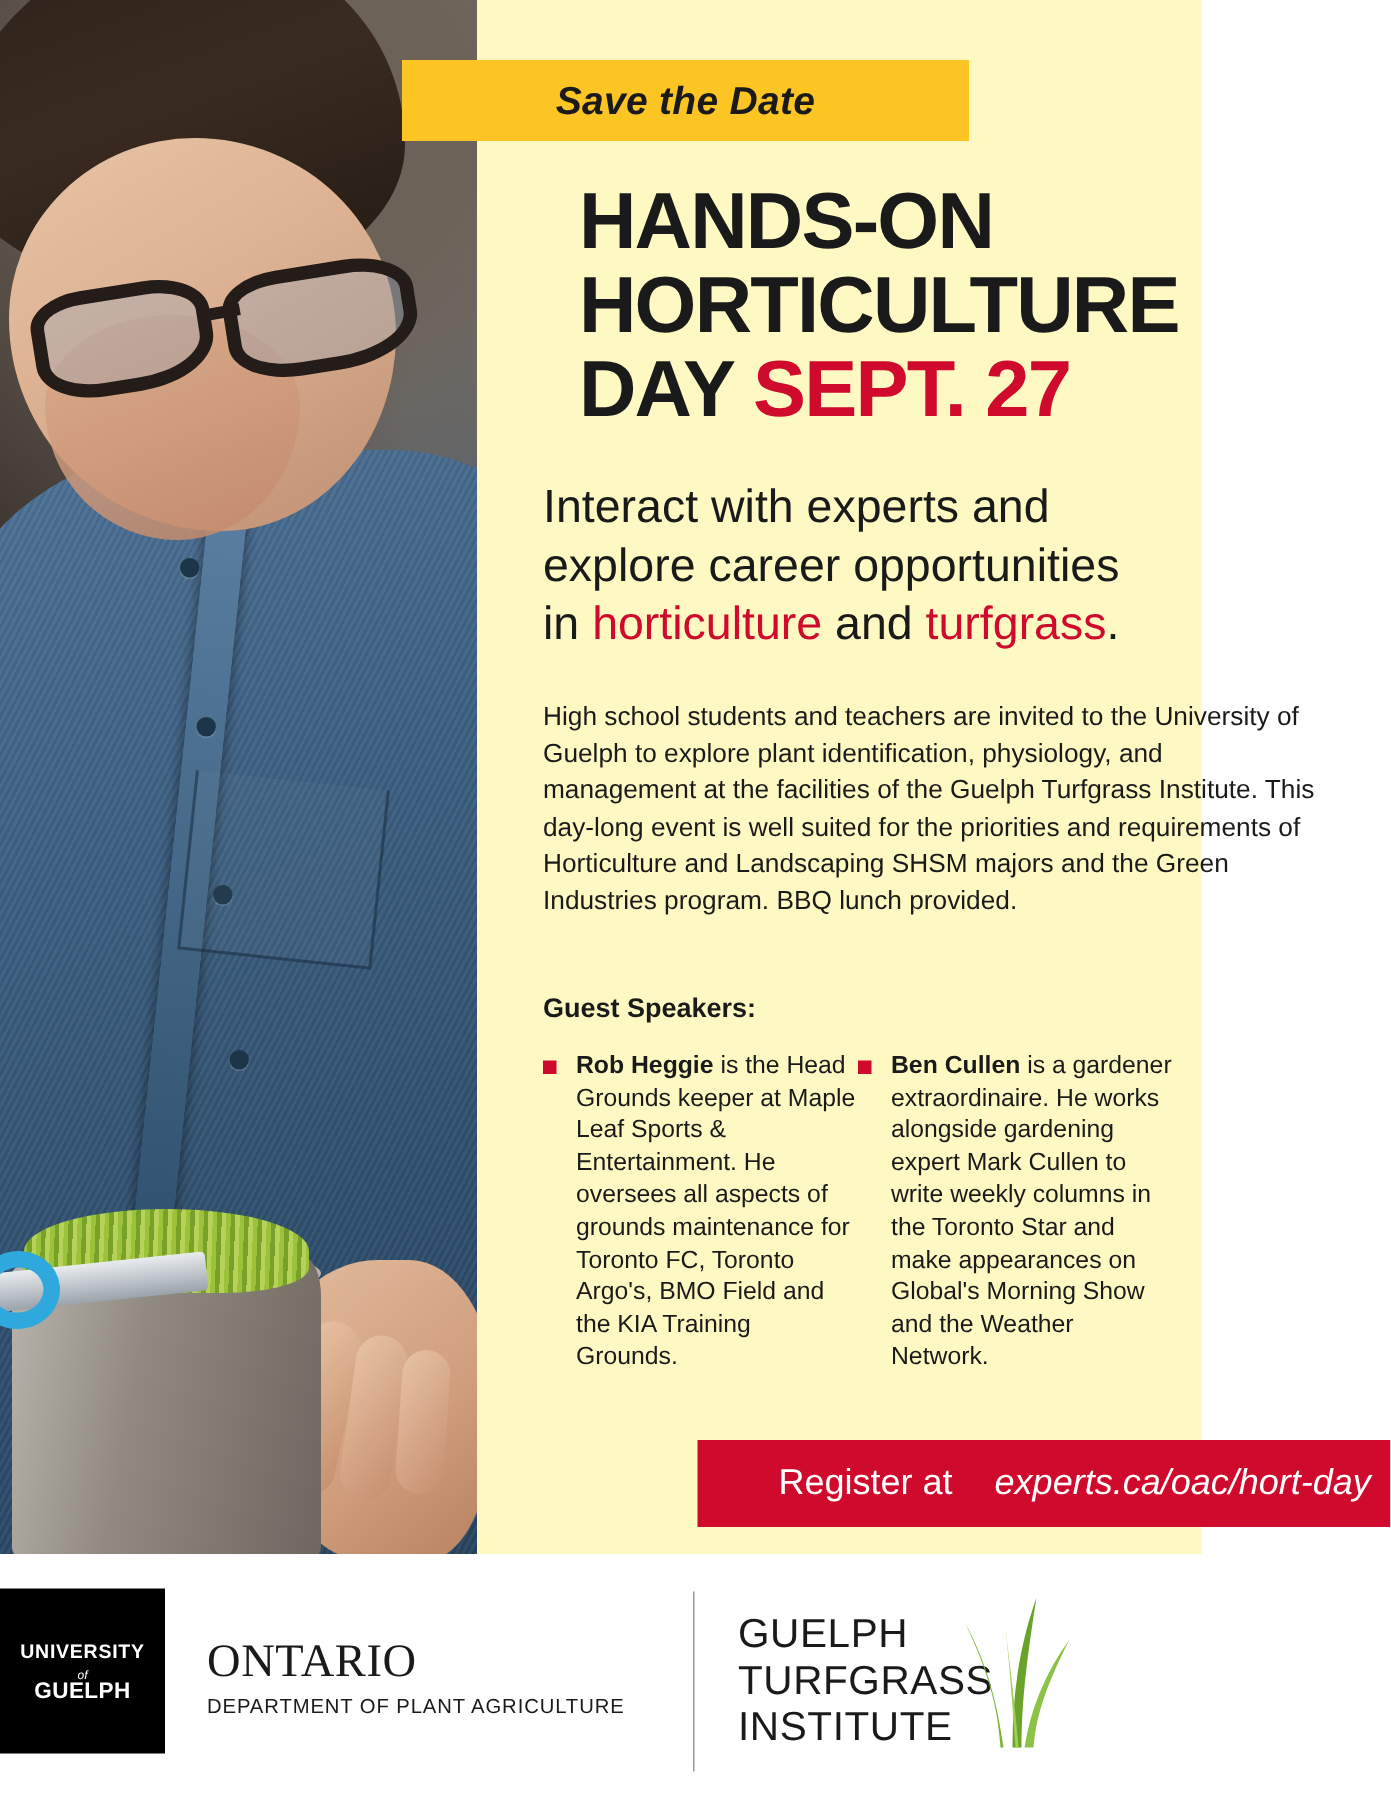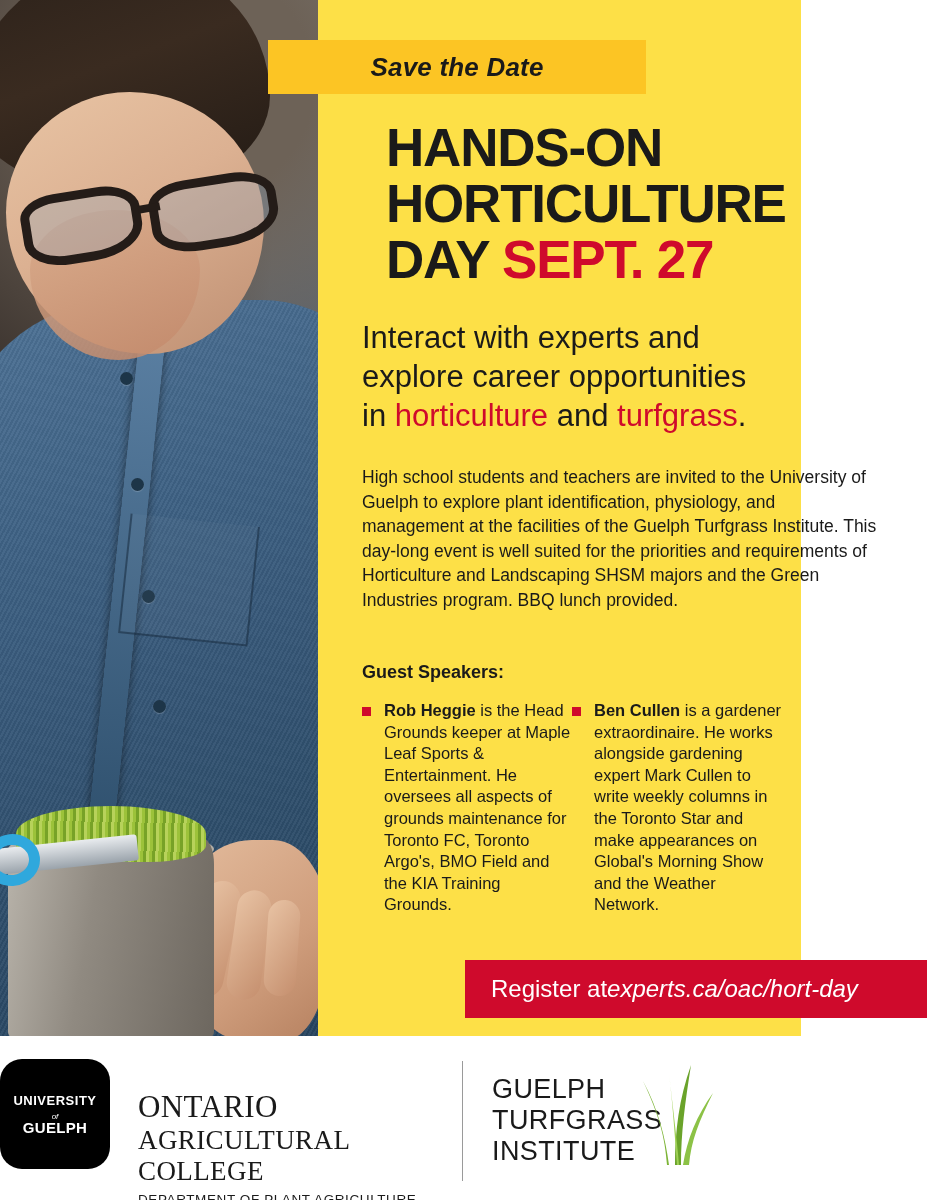--- a/index.html
+++ b/index.html
@@ -140,21 +140,21 @@
     position: absolute;
     background: linear-gradient(120deg, #e8c3a4, #c58f6e);
     border-radius: 20px;
   }
 
   
   .content {
     position: absolute;
     left: 318px; top: 0;
     width: 483px; height: 1036px;
-    background: #fde047;
+    background: #fef9c3;
   }
   .save-date {
     position: absolute;
     left: -50px; top: 40px;
     width: 378px; height: 54px;
     background: #fcc524;
     display: flex; align-items: center; justify-content: center;
   }
   .save-date span {
     font-style: italic; font-weight: bold;
@@ -190,36 +190,35 @@
     width: 9px; height: 9px; background: #cf0a2c;
   }
   .sp-col p { font-size: 16.5px; line-height: 21.6px; color: #1a1a1a; }
   .sp-col p b { font-weight: bold; }
   .register {
     position: absolute; left: 147px; top: 960px;
     width: 462px; height: 58px;
     background: #cf0a2c;
     display: flex; align-items: center; padding-left: 26px;
   }
-  .register span { color: #fff; font-size: 24px; }
+  .register span { color: #fff; font-size: 24px; margin-left: 28px; }
   .register .url { font-style: italic; }
 
   
   .footer {
     position: absolute; left: 0; top: 1036px;
     width: 927px; height: 164px; background: #fff;
     border-top: 1px solid #ffffff;
   }
   .uog-logo {
     position: absolute; left: 0; top: 22px;
     width: 110px; height: 110px; background: #000;
     display: flex; flex-direction: column;
     align-items: center; justify-content: center;
     color: #fff;
-    border-radius: 22px;
   }
   .uog-logo .l1 { font-size: 13px; letter-spacing: .5px; font-weight: bold; }
   .uog-logo .l2 { font-size: 8px; font-style: italic; margin-top: 4px; }
   .uog-logo .l3 { font-size: 15px; font-weight: bold; letter-spacing: .3px; margin-top: -2px;}
   .oac {
     position: absolute; left: 138px; top: 52px; width: 310px;
     font-family: "Liberation Serif", serif;
     color: #1a1a1a;
   }
   .oac .r1 { font-size: 31px; letter-spacing: .4px; }
@@ -313,21 +312,20 @@
 
 <div class="footer">
   <div class="uog-logo">
     <div class="l1">UNIVERSITY</div>
     <div class="l2">of</div>
     <div class="l3">GUELPH</div>
   </div>
 
   <div class="oac">
     <div class="r1">ONTARIO</div>
-    <div class="r2">AGRICULTURAL COLLEGE</div>
     <div class="r3">DEPARTMENT OF PLANT AGRICULTURE</div>
   </div>
 
   <div class="divider" style="top:24px;"></div>
 
   <div class="gti" style="top:37px;">
     <div>GUELPH</div>
     <div>TURFGRASS</div>
     <div>INSTITUTE</div>
   </div>

